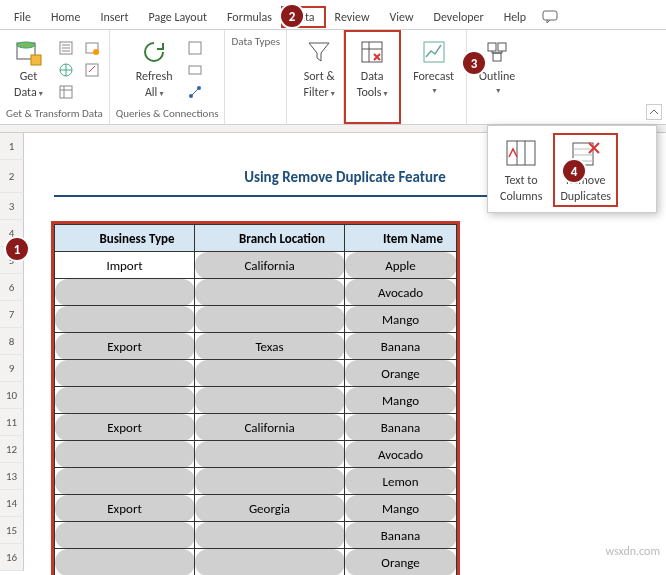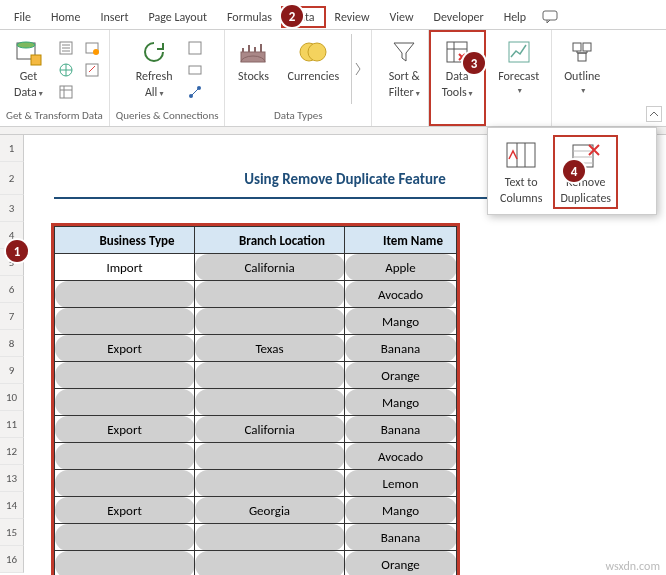--- a/index.html
+++ b/index.html
@@ -149,21 +149,21 @@
   .popup .big-btn .icon-slot {width:36px;height:36px;}
   
   .badge {
     position: absolute;
     width: 22px; height:22px; border-radius: 50%;
     background:#8b1a1a; color:#fff; font-weight:bold; font-size:13px;
     display:flex;align-items:center;justify-content:center;
     box-shadow: 0 0 0 2px #fff;
   }
   .watermark {
-    position:absolute; right:6px; bottom:5px; color:#bbb; font-size:12px;
+    position:absolute; right:6px; bottom:18px; color:#bbb; font-size:12px;
   }
   svg { display:block; }
 </style>
 </head>
 <body>
 
 <div class="tabs">
   <div class="tab">File</div>
   <div class="tab">Home</div>
   <div class="tab">Insert</div>
@@ -264,46 +264,20 @@
               <circle cx="4" cy="12" r="2" fill="#36a"></circle>
               <circle cx="12" cy="4" r="2" fill="#36a"></circle>
             </svg>
           </div>
       </div>
     </div>
     <div class="group-label">Queries &amp; Connections</div>
   </div>
 
   <div class="group">
-    <div class="group-body">
-      <div class="big-btn">
-        <span class="icon-slot">
-          <svg width="32" height="28">
-              <rect x="4" y="14" width="24" height="10" fill="#a88" stroke="#866"></rect>
-              <path d="M6 14v-4M12 14v-7M18 14v-5M24 14v-8" stroke="#866" stroke-width="2"></path>
-              <path d="M4 24a12 6 0 0 1 24 0" fill="none" stroke="#866"></path>
-            </svg>
-        </span>
-        <span>Stocks</span>
-      </div>
-      <div class="big-btn">
-        <span class="icon-slot">
-          <svg width="32" height="28">
-              <ellipse cx="12" cy="14" rx="9" ry="9" fill="#f4d35e" stroke="#c9a227"></ellipse>
-              <ellipse cx="20" cy="14" rx="9" ry="9" fill="#f4d35e" stroke="#c9a227"></ellipse>
-            </svg>
-        </span>
-        <span>Currencies</span>
-      </div>
-      <div class="chevron">
-        <svg width="10" height="20">
-            <path d="M2 4l4 6-4 6" fill="none" stroke="#888"></path>
-          </svg>
-      </div>
-    </div>
     <div class="group-label">Data Types</div>
   </div>
 
   <div class="group" style="padding-left:10px;padding-right:2px;">
     <div class="group-body">
       <div class="big-btn">
         <span class="icon-slot">
           <svg width="26" height="26">
               <path d="M3 4h20l-8 10v8l-4-3v-5z" fill="#fff" stroke="#555"></path>
             </svg>

